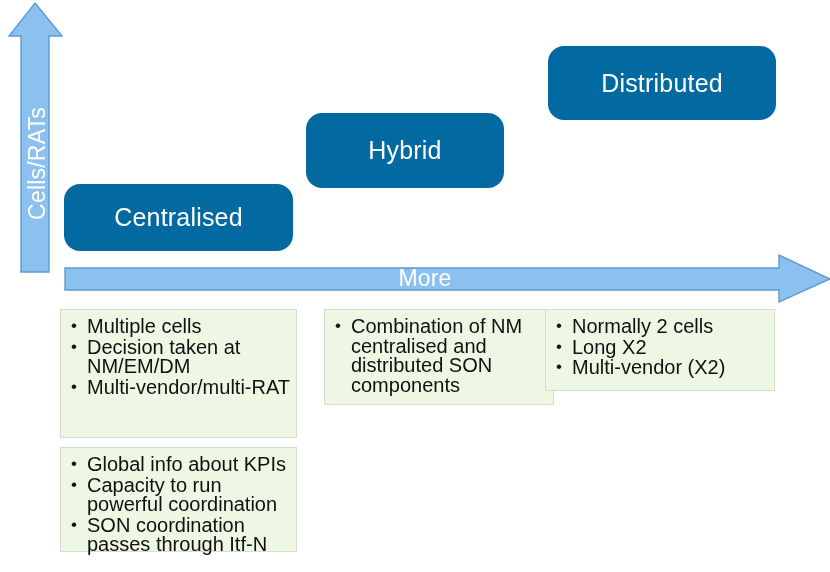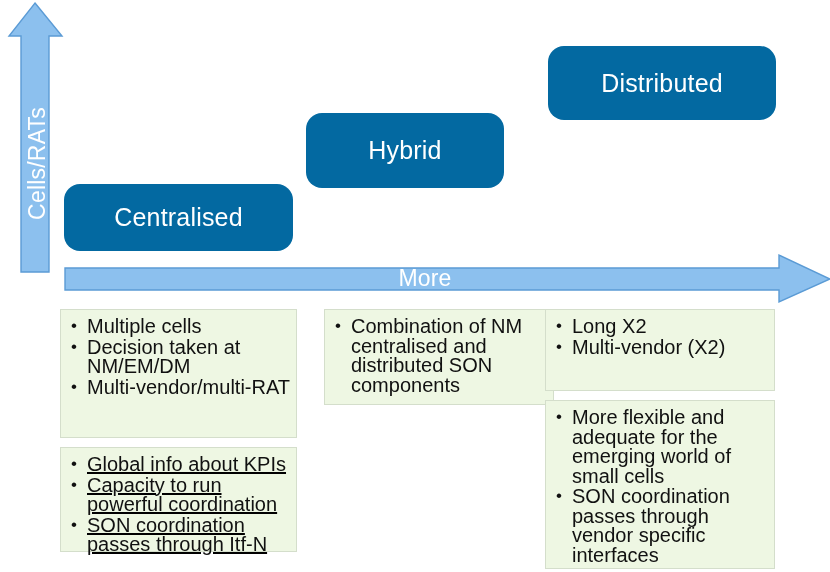--- a/index.html
+++ b/index.html
@@ -78,21 +78,21 @@
   }
   .detail-box li::before{
     content:"\2022";
     position:absolute;
     left:-14px;top:-1px;
     font-size:17px;
     color:#111111;
   }
 
   #detail-left-1{left:60px;top:309px;width:237px;height:129px;}
-  #detail-left-2{left:60px;top:447px;width:237px;height:105px;text-decoration:underline;}
+  #detail-left-2{left:60px;top:447px;width:237px;height:105px;}
   #detail-mid-1{left:307px;top:309px;width:230px;height:96px;margin-left:17px;}
   #detail-right-1{left:545px;top:309px;width:230px;height:82px;}
   #detail-right-2{left:545px;top:400px;width:230px;height:169px;}
 </style>
 </head>
 <body>
 
 <div id="stage">
 
   <svg id="v-arrow-svg" class="arrow-svg" width="56" height="274" viewBox="0 0 56 274">
@@ -132,25 +132,20 @@
   </div>
 
   <div class="detail-box" id="detail-mid-1">
     <ul>
         <li>Combination of NM centralised and distributed SON components</li>
       </ul>
   </div>
 
   <div class="detail-box" id="detail-right-1">
     <ul>
+        <li>Normally 2 cells</li>
         <li>Long X2</li>
         <li>Multi-vendor (X2)</li>
       </ul>
   </div>
 
-  <div class="detail-box" id="detail-right-2">
-    <ul>
-        <li>More flexible and adequate for the emerging world of small cells</li>
-        <li>SON coordination passes through vendor specific interfaces</li>
-      </ul>
-  </div>
 
 </div>
 
 </body></html>

